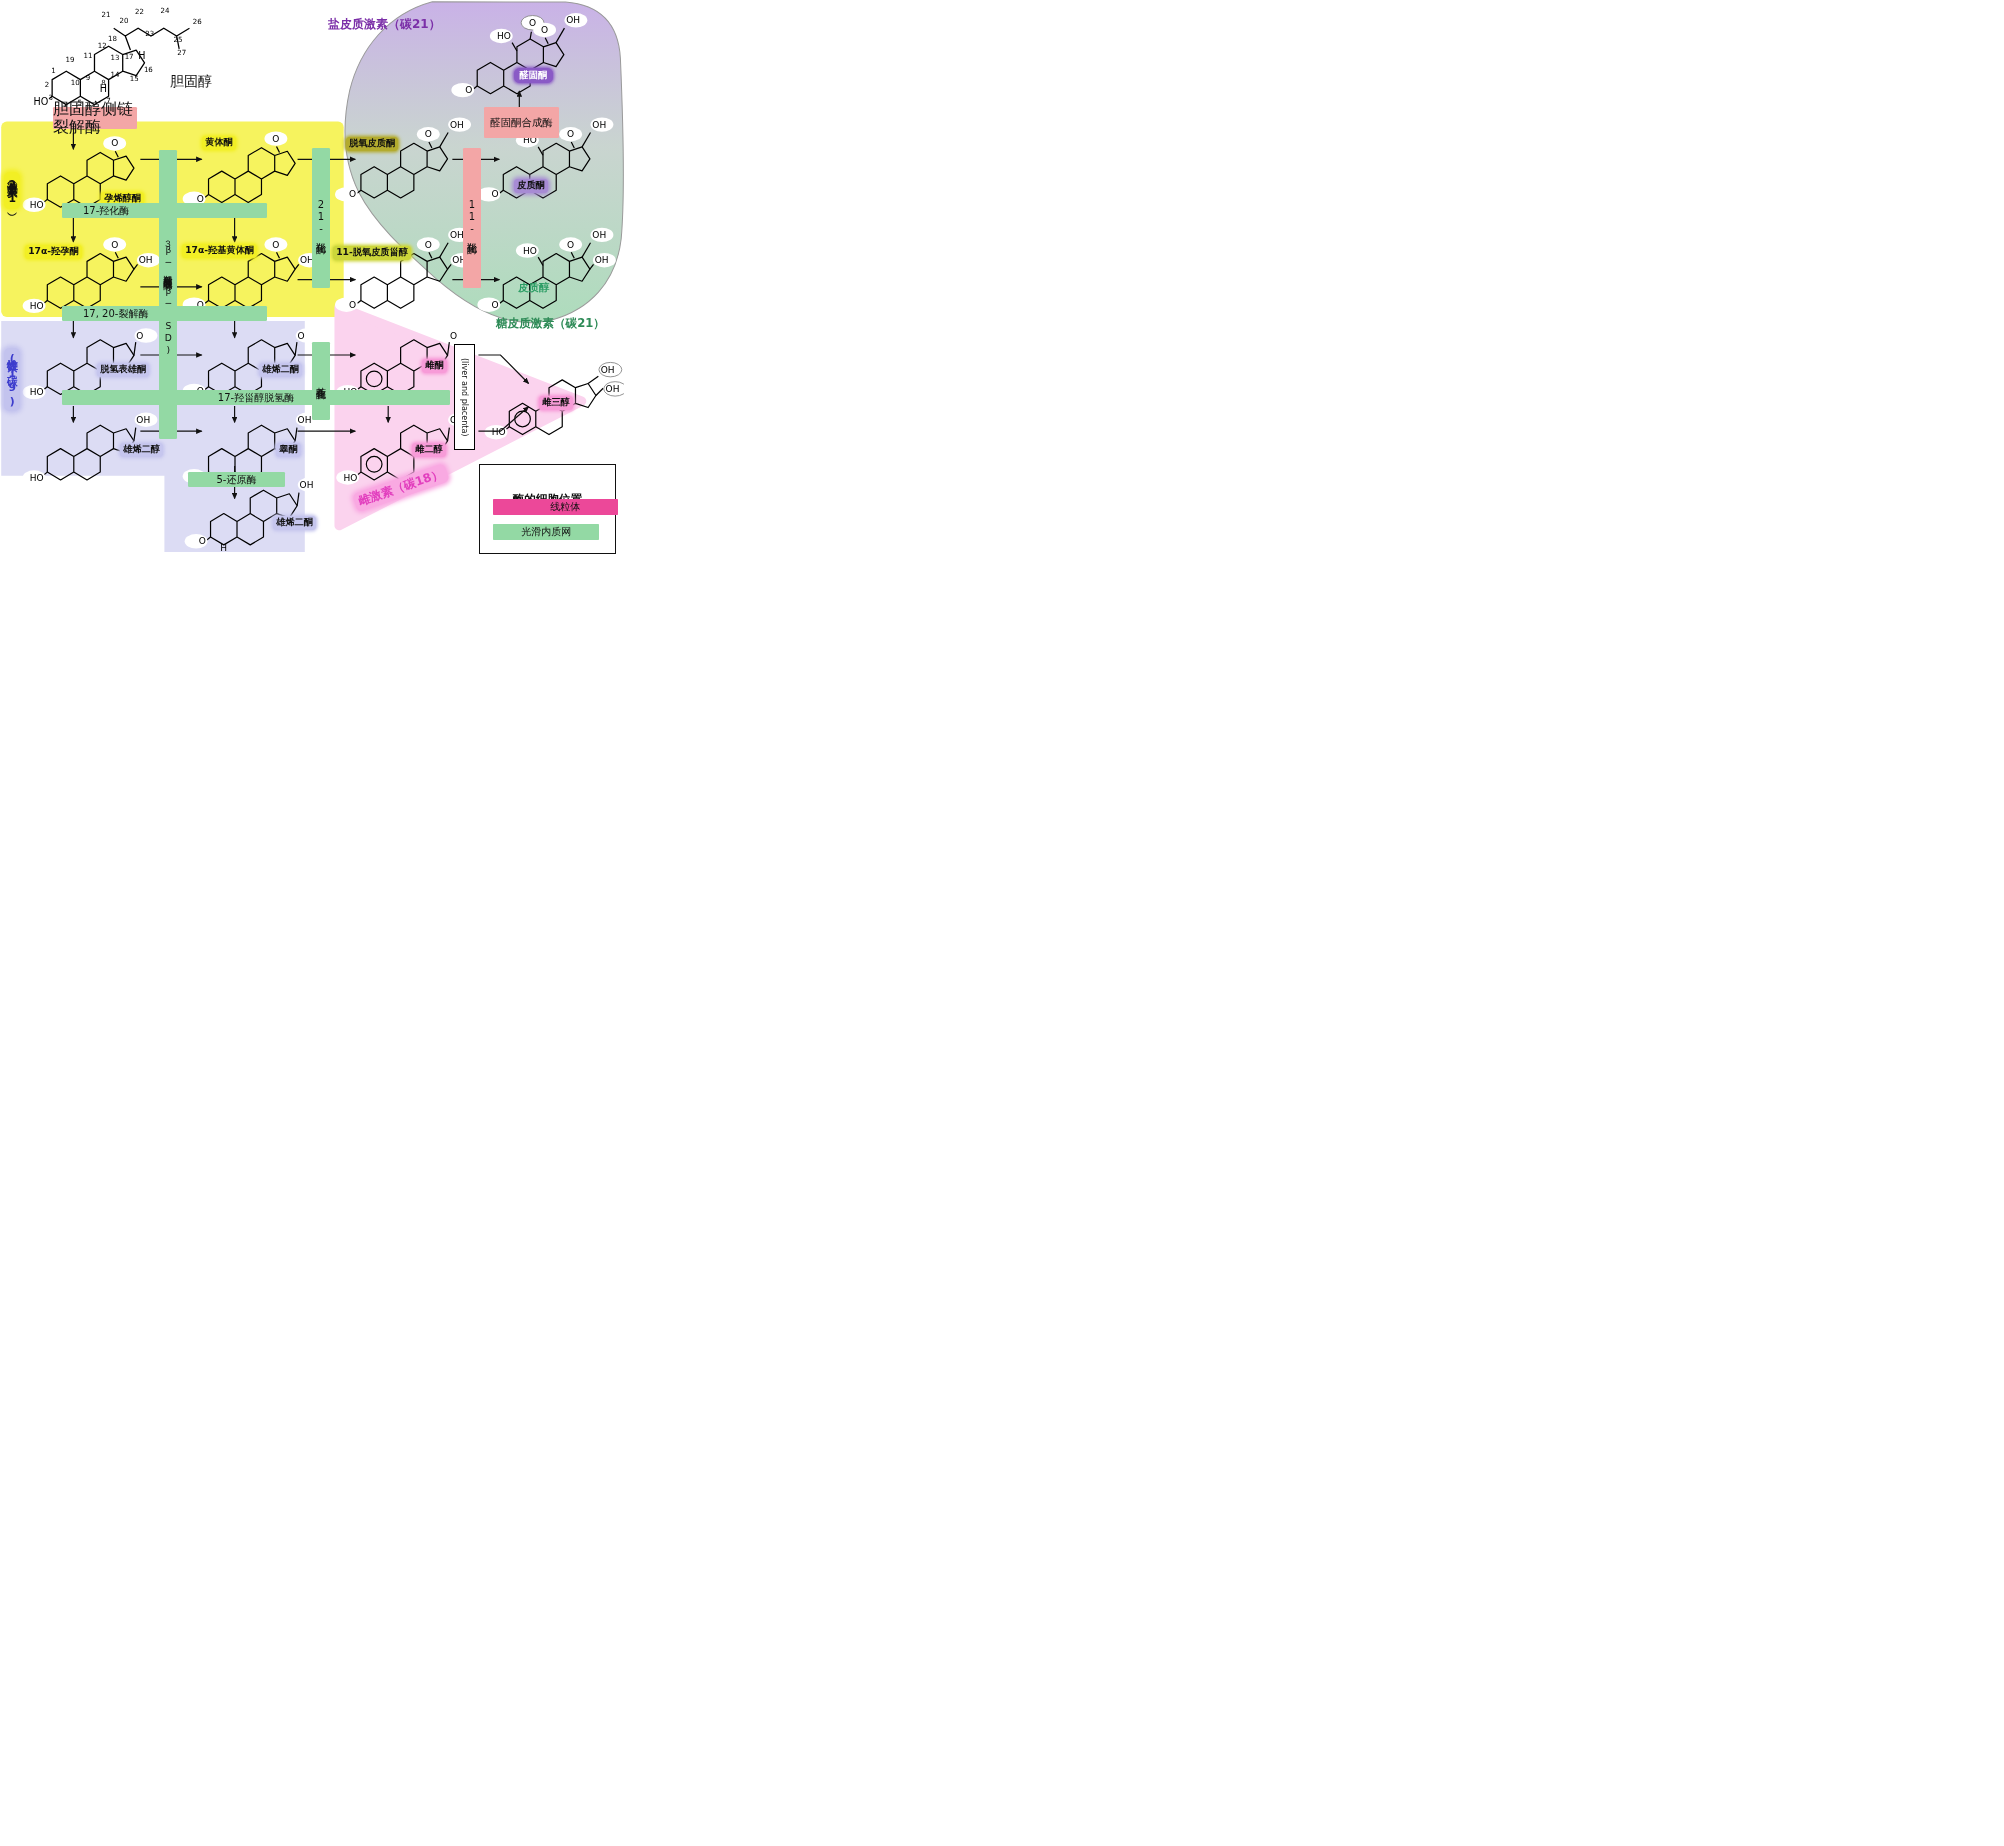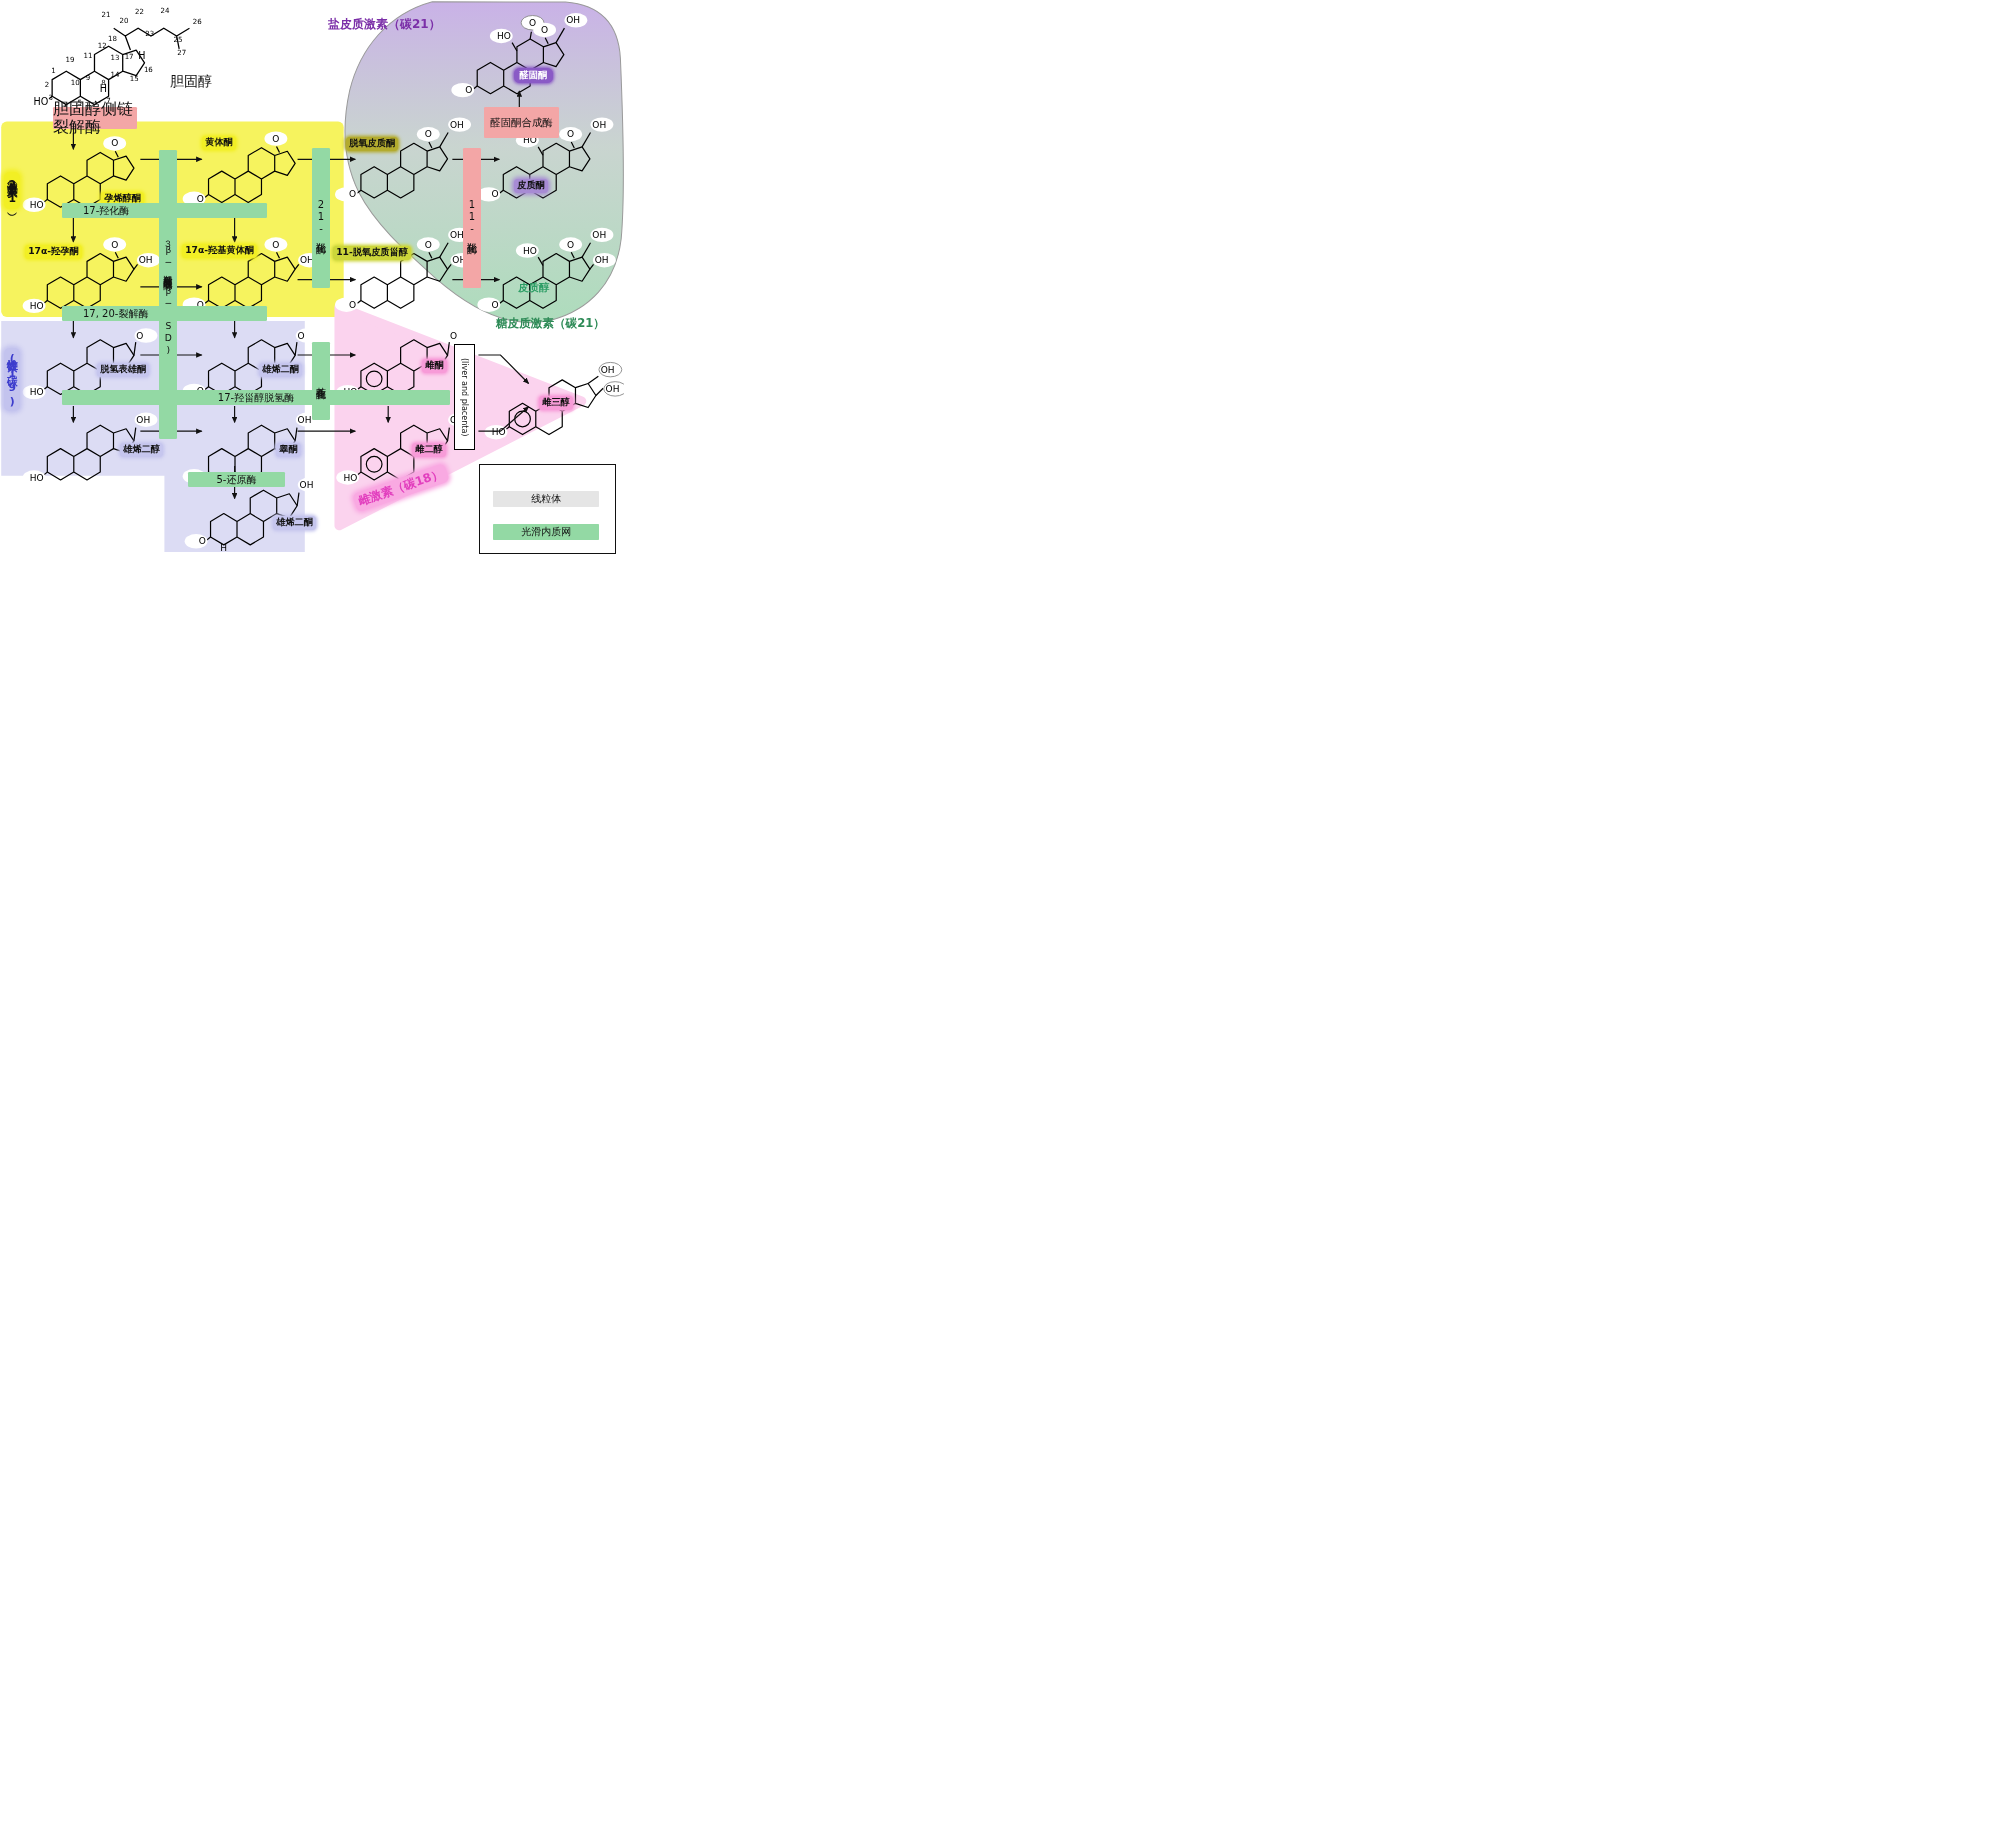--- a/index.html
+++ b/index.html
@@ -28,21 +28,21 @@
   .rl-gluco{color:#2e8b57;font-size:11.6px;}
   .rl-progest{color:#111;font-size:10.8px;background:#f2ef25;box-shadow:0 0 4px 2.4px #f2ef25;border-radius:5.6px;padding:2.4px 0.8px;}
   .rl-androgen{color:#3c3ccd;font-size:10.8px;background:#c3c3ee;box-shadow:0 0 4px 2.4px #c3c3ee;border-radius:5.6px;padding:2.4px 0.8px;}
   .rl-estrogen{color:#e23fbe;font-size:12px;background:#f9a9e2;box-shadow:0 0 4px 2.4px #f9a9e2;border-radius:5.6px;padding:0.8px 4px;
                transform:rotate(-19deg);transform-origin:left center;}
   .chol-lab{position:absolute;z-index:4;font-size:14px;color:#111;white-space:nowrap;}
   .legend{position:absolute;z-index:6;left:479px;top:464px;width:135px;height:88px;background:#fff;border:1.2px solid #111;}
   .legend-title{margin-top:27px;text-align:center;font-weight:bold;font-size:11.6px;color:#111;}
   .legend-swatch{position:absolute;left:13.2px;width:106px;height:16px;display:flex;align-items:center;justify-content:center;
                  font-size:10px;color:#111;border-radius:0.8px;}
-  .legend-swatch.pink{top:26px;background:#e5e5e5;}
+  .legend-swatch.pink{top:34px;background:#ec4899;padding-left:19px;}
   .legend-swatch.green{top:59px;background:#93d9a4;}
 </style>
 </head>
 <body>
 
 <div id="canvas">
 
   <svg id="bg-layer" width="624" height="554" viewBox="0 0 1556 1381">
     <defs>
       <linearGradient id="blobgrad" x1="0" y1="0" x2="0" y2="1">

